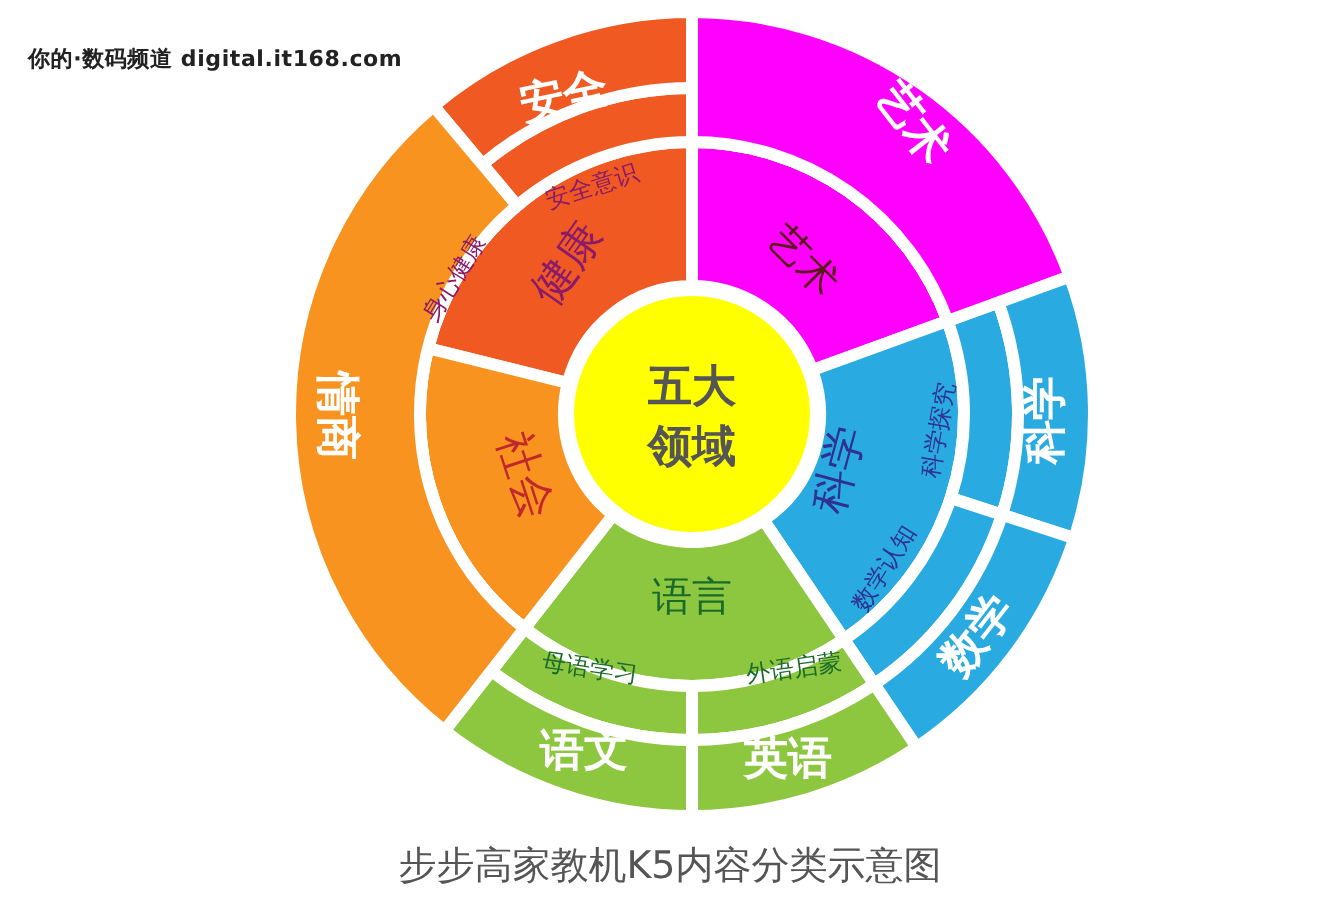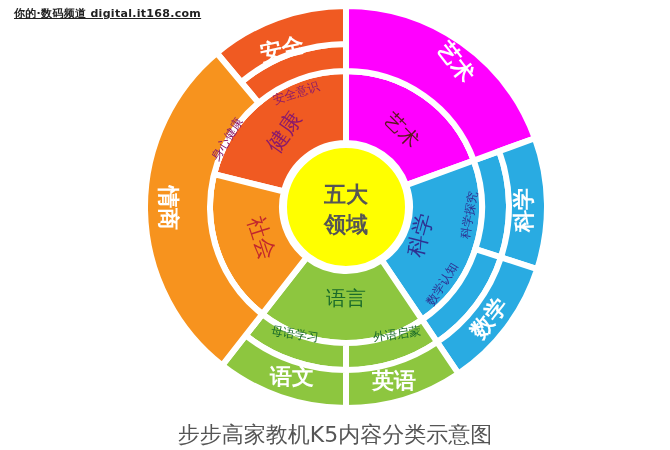--- a/index.html
+++ b/index.html
@@ -1,19 +1,19 @@
 <!DOCTYPE html>
 <html><head>
 <meta charset="utf-8">
 <style>
   html,body{margin:0;padding:0;background:#ffffff;}
   body{width:670px;height:450px;position:relative;overflow:hidden;font-family:"DejaVu Sans",sans-serif;}
-  .watermark{position:absolute;left:14px;top:6px;font-size:11px;font-weight:bold;color:#222;
-    text-shadow:1px 0 #fff,-1px 0 #fff,0 1px #fff,0 -1px #fff;letter-spacing:0.3px;text-decoration:underline;}
-  .caption{position:absolute;left:0;width:670px;top:420px;text-align:center;font-size:22px;color:#555;}
+  .watermark{position:absolute;left:14px;top:22px;font-size:11px;font-weight:bold;color:#222;
+    text-shadow:1px 0 #fff,-1px 0 #fff,0 1px #fff,0 -1px #fff;letter-spacing:0.3px;}
+  .caption{position:absolute;left:0;width:670px;top:420px;text-align:center;font-size:19px;color:#555;}
   svg{position:absolute;left:0;top:0;}
   .t-out{fill:#ffffff;font-weight:bold;font-size:22px;}
 </style>
 </head>
 <body>
 
 <div class="watermark">你的·数码频道 digital.it168.com</div>
 
 <svg width="670" height="450" viewBox="0 0 670 450">
   <g id="wheel" transform="translate(346,207)" stroke="#ffffff" stroke-width="6">

